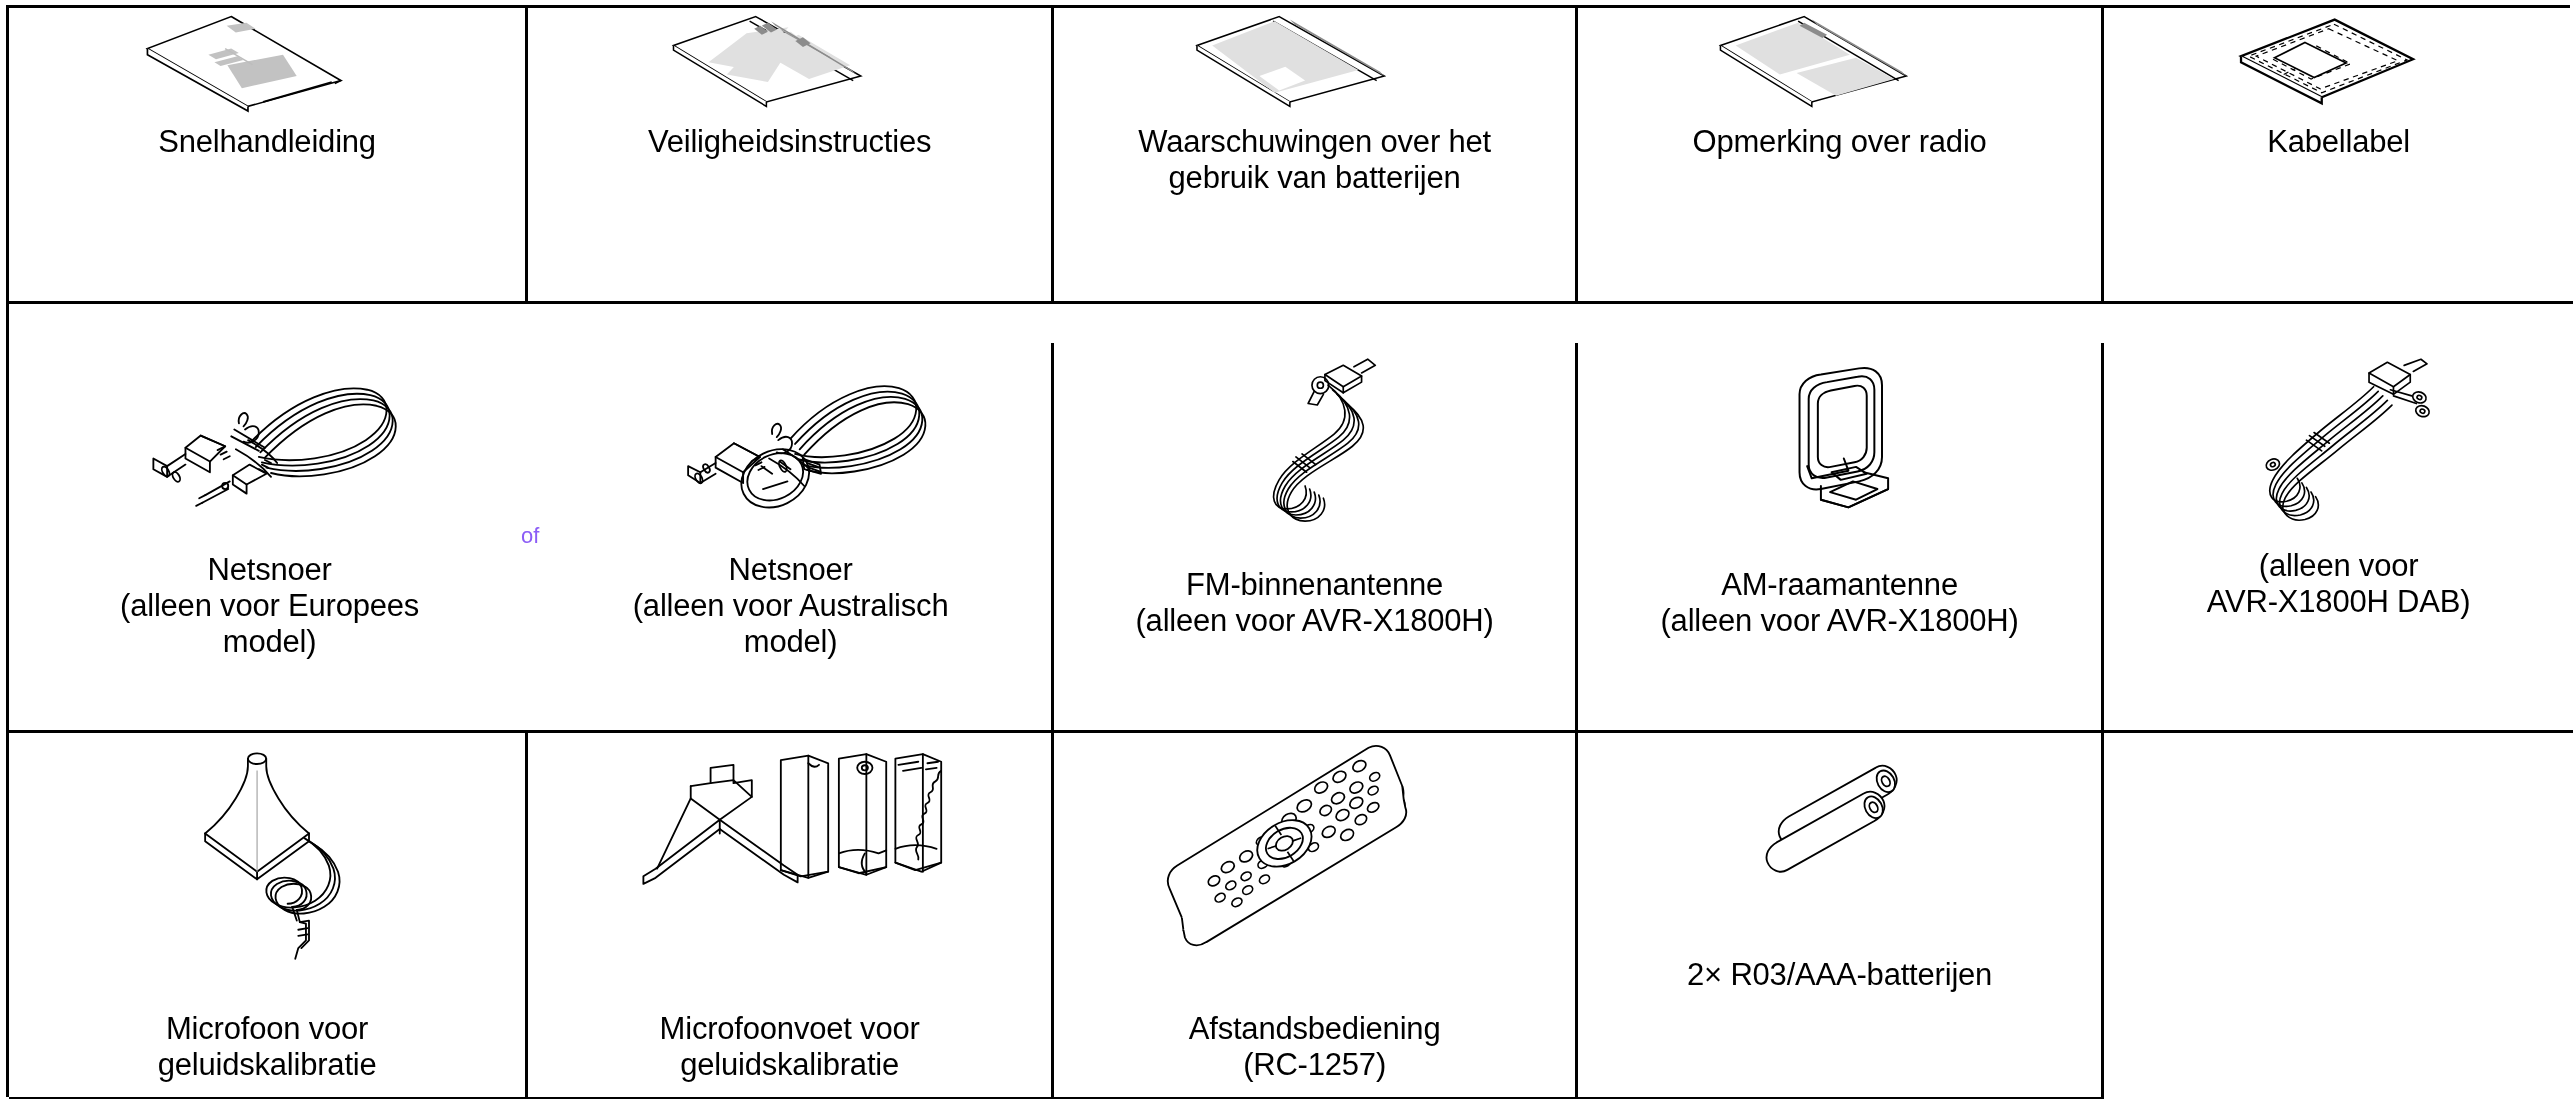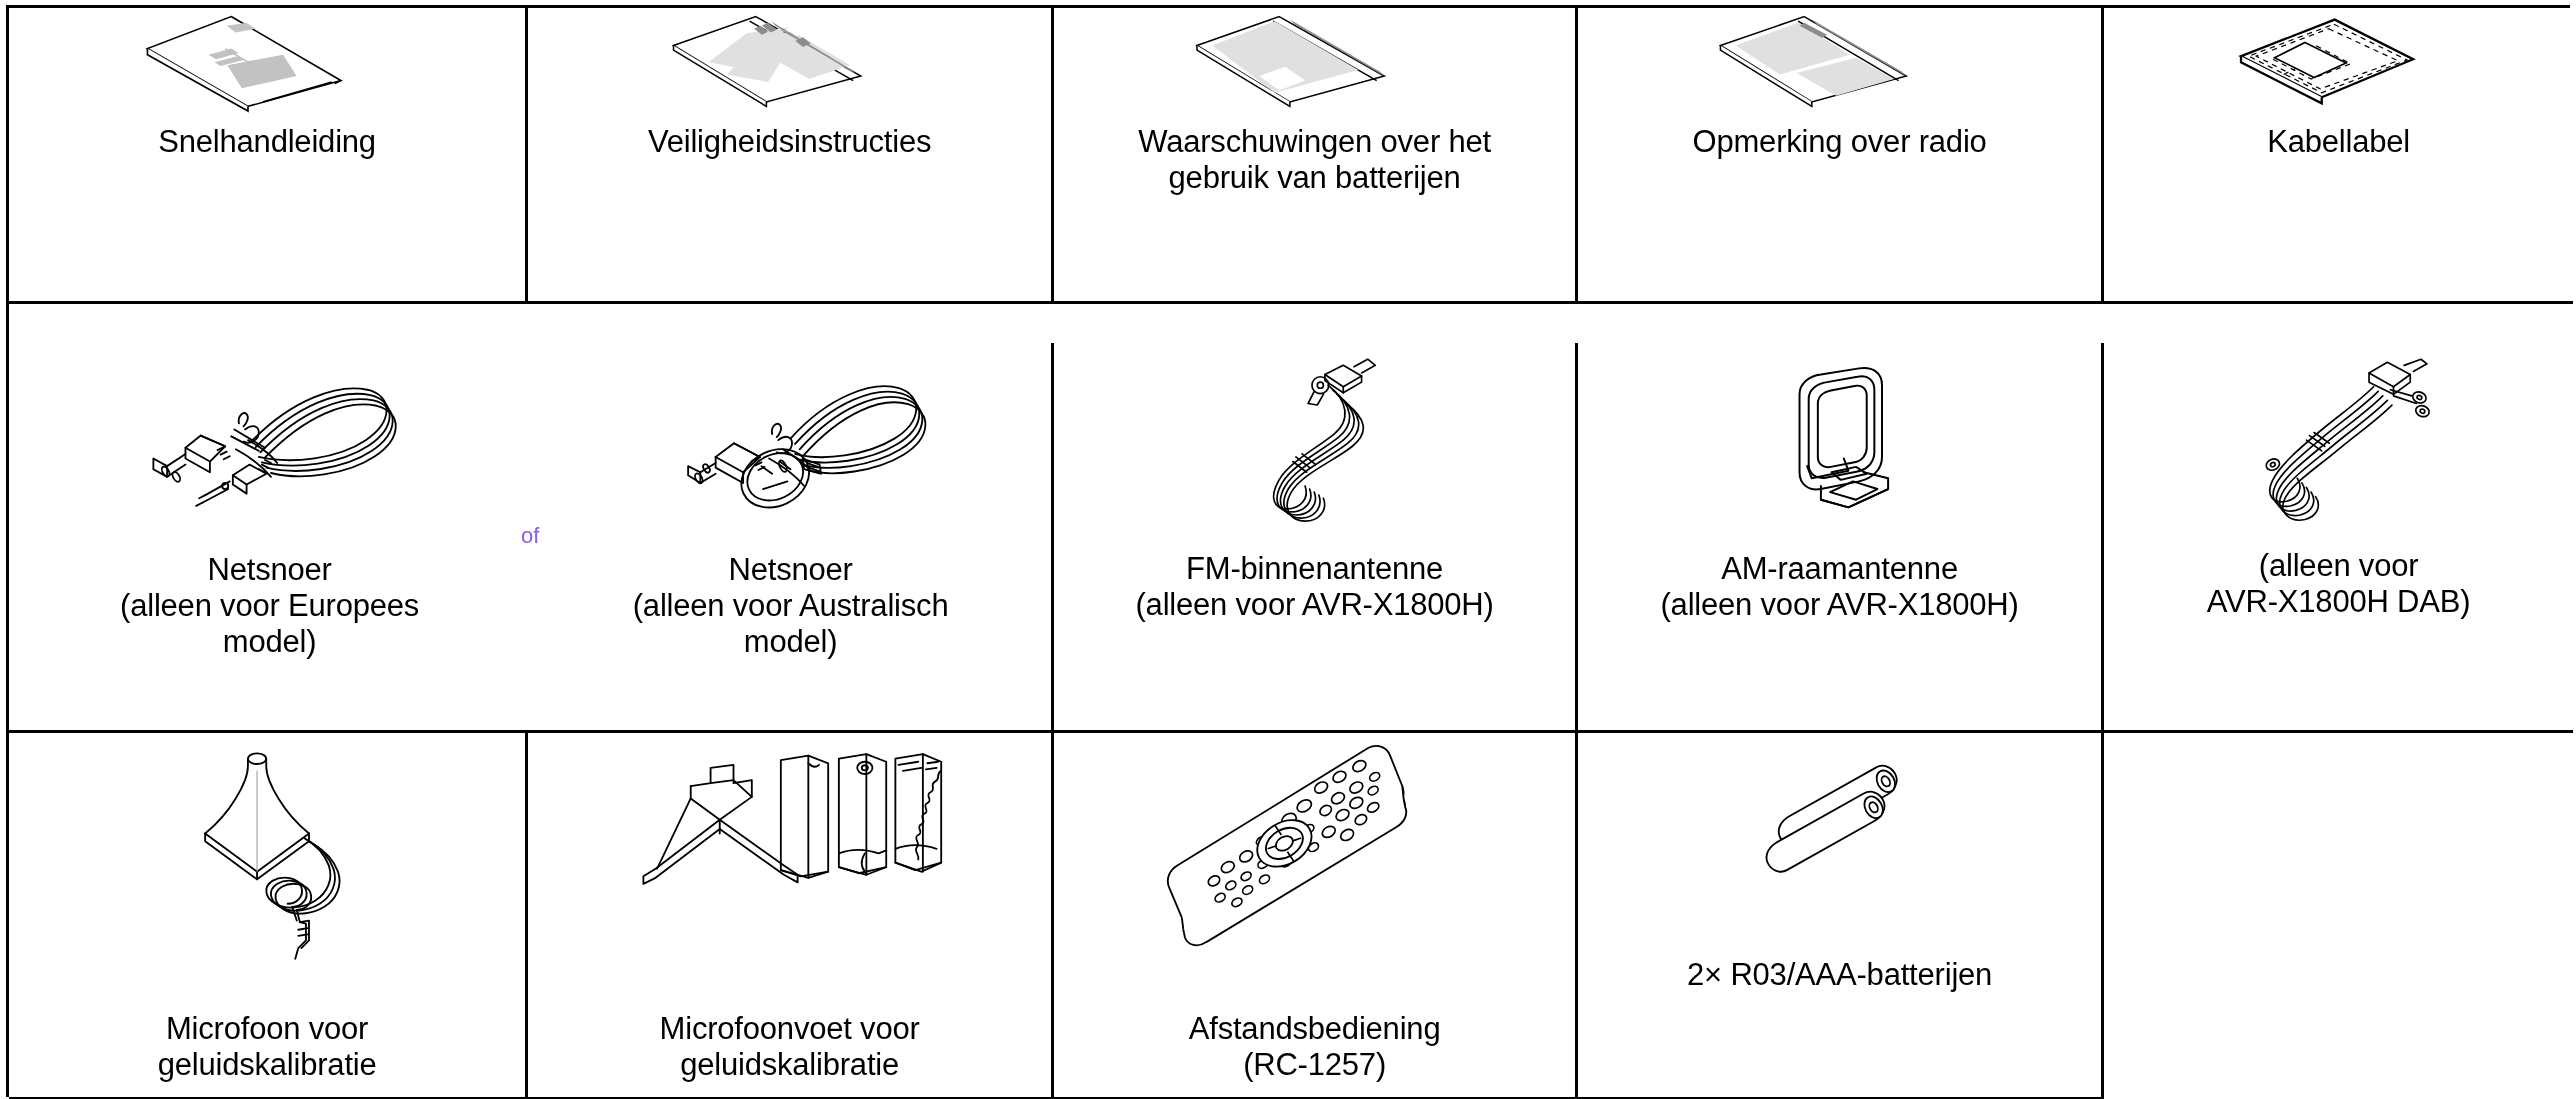--- a/index.html
+++ b/index.html
@@ -81,21 +81,21 @@
     width: 100%;
     text-align: center;
     color: #000;
     font-size: 31px;
     line-height: 1.16;
     letter-spacing: -0.2px;
     padding: 0 6.1px;
     box-sizing: border-box;
   }
   .r1 .caption { margin-top: 12.2px; }
-  .r2 .caption { margin-top: 3px; }
+  .r2 .caption { margin-top: 19px; }
   .r3 .caption { margin-top: -4.6px; }
 
   
   .split {
     display: flex;
     width: 100%;
     height: 100%;
     align-items: stretch;
   }
   .split > .half {

